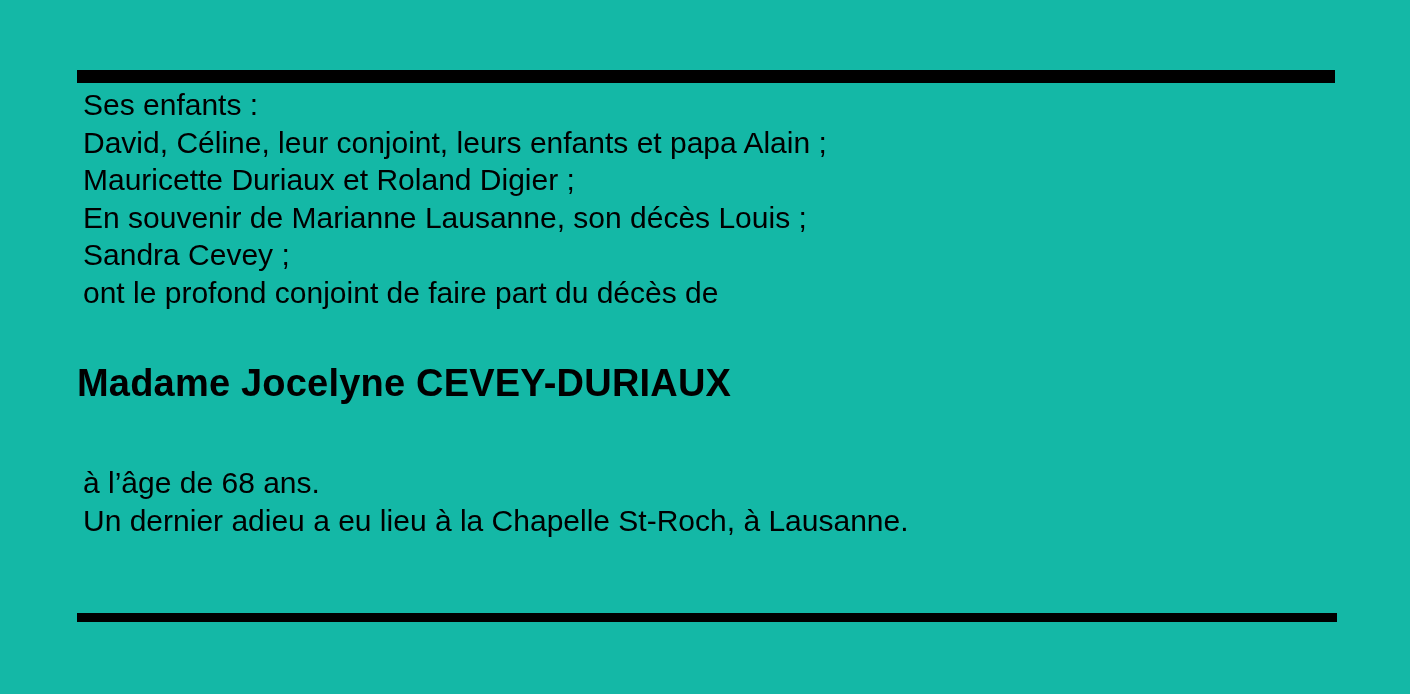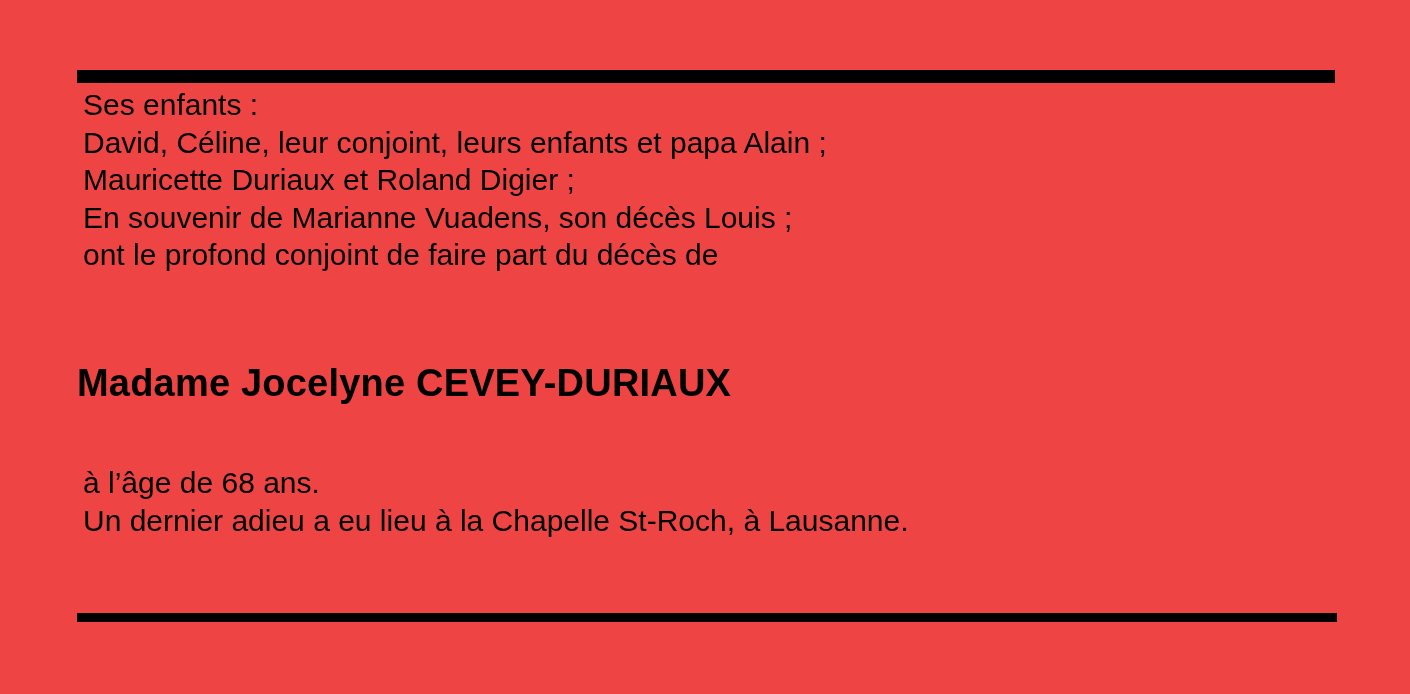--- a/index.html
+++ b/index.html
@@ -4,21 +4,21 @@
 <style>
   html, body {
     margin: 0;
     padding: 0;
     background: #ffffff;
   }
   .page {
     position: relative;
     width: 1410px;
     height: 694px;
-    background: #ef4444;
+    background: #14b8a6;
     font-family: "Liberation Sans", "DejaVu Sans", sans-serif;
     color: #000000;
     overflow: hidden;
   }
   .rule {
     position: absolute;
     left: 77px;
     background: #000000;
   }
   .rule-top {
@@ -69,21 +69,22 @@
 <body>
 
 <div class="page">
 
   <div class="rule rule-top"></div>
 
   <div class="intro-block">
       <div class="line"><span>Ses enfants :</span></div>
       <div class="line"><span class="b">David</span><span>, </span><span class="b">Céline</span><span>, leur conjoint, leurs enfants et papa Alain ;</span></div>
       <div class="line"><span>Mauricette </span><span class="b">Duriaux</span><span> et Roland </span><span class="b">Digier</span><span> ;</span></div>
-      <div class="line"><span>En souvenir de Marianne </span><span class="b">Vuadens</span><span>, son décès </span><span class="b">Louis</span><span> ;</span></div>
+      <div class="line"><span>En souvenir de Marianne </span><span class="b">Lausanne</span><span>, son décès </span><span class="b">Louis</span><span> ;</span></div>
+      <div class="line"><span>Sandra </span><span class="b">Cevey</span><span> ;</span></div>
       <div class="line"><span>ont le profond conjoint de faire part du décès de</span></div>
     </div>
 
   <div class="headline">Madame Jocelyne CEVEY-DURIAUX</div>
 
   <div class="details-block">
       <div class="line"><span>à l’âge de 68 ans.</span></div>
       <div class="line"><span>Un dernier adieu a eu lieu à la Chapelle St-Roch, à Lausanne.</span></div>
     </div>
 

